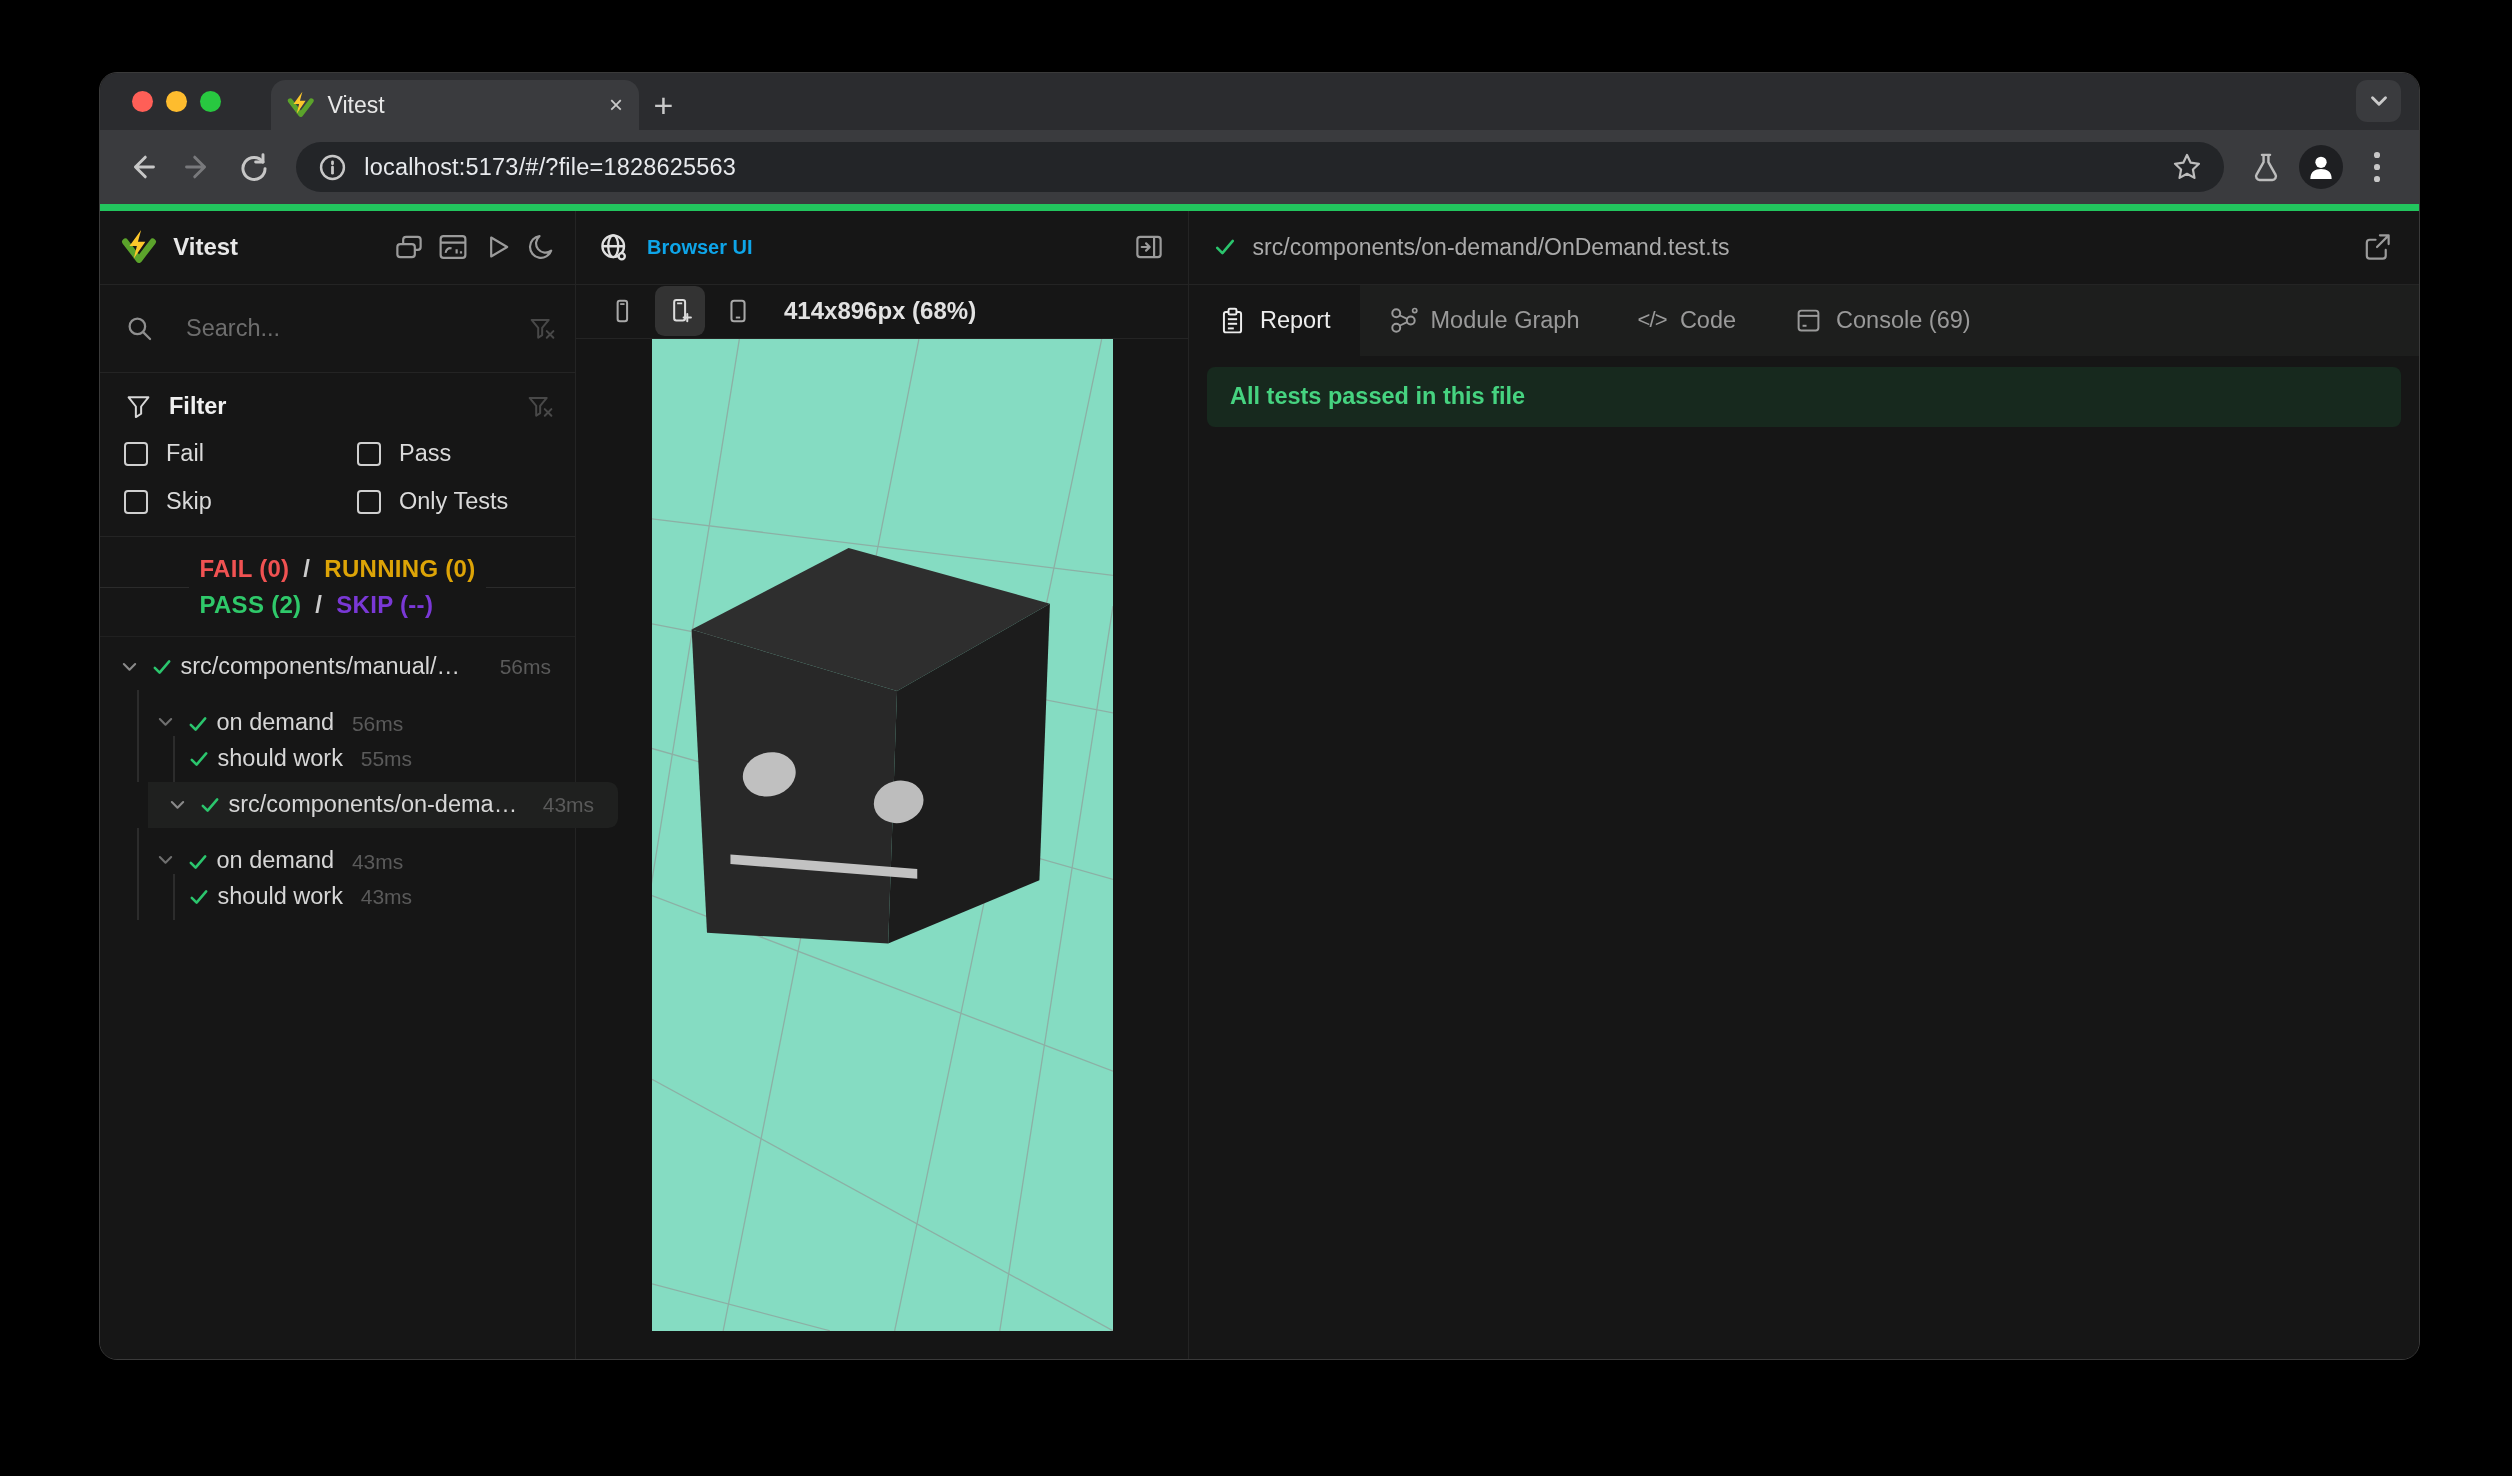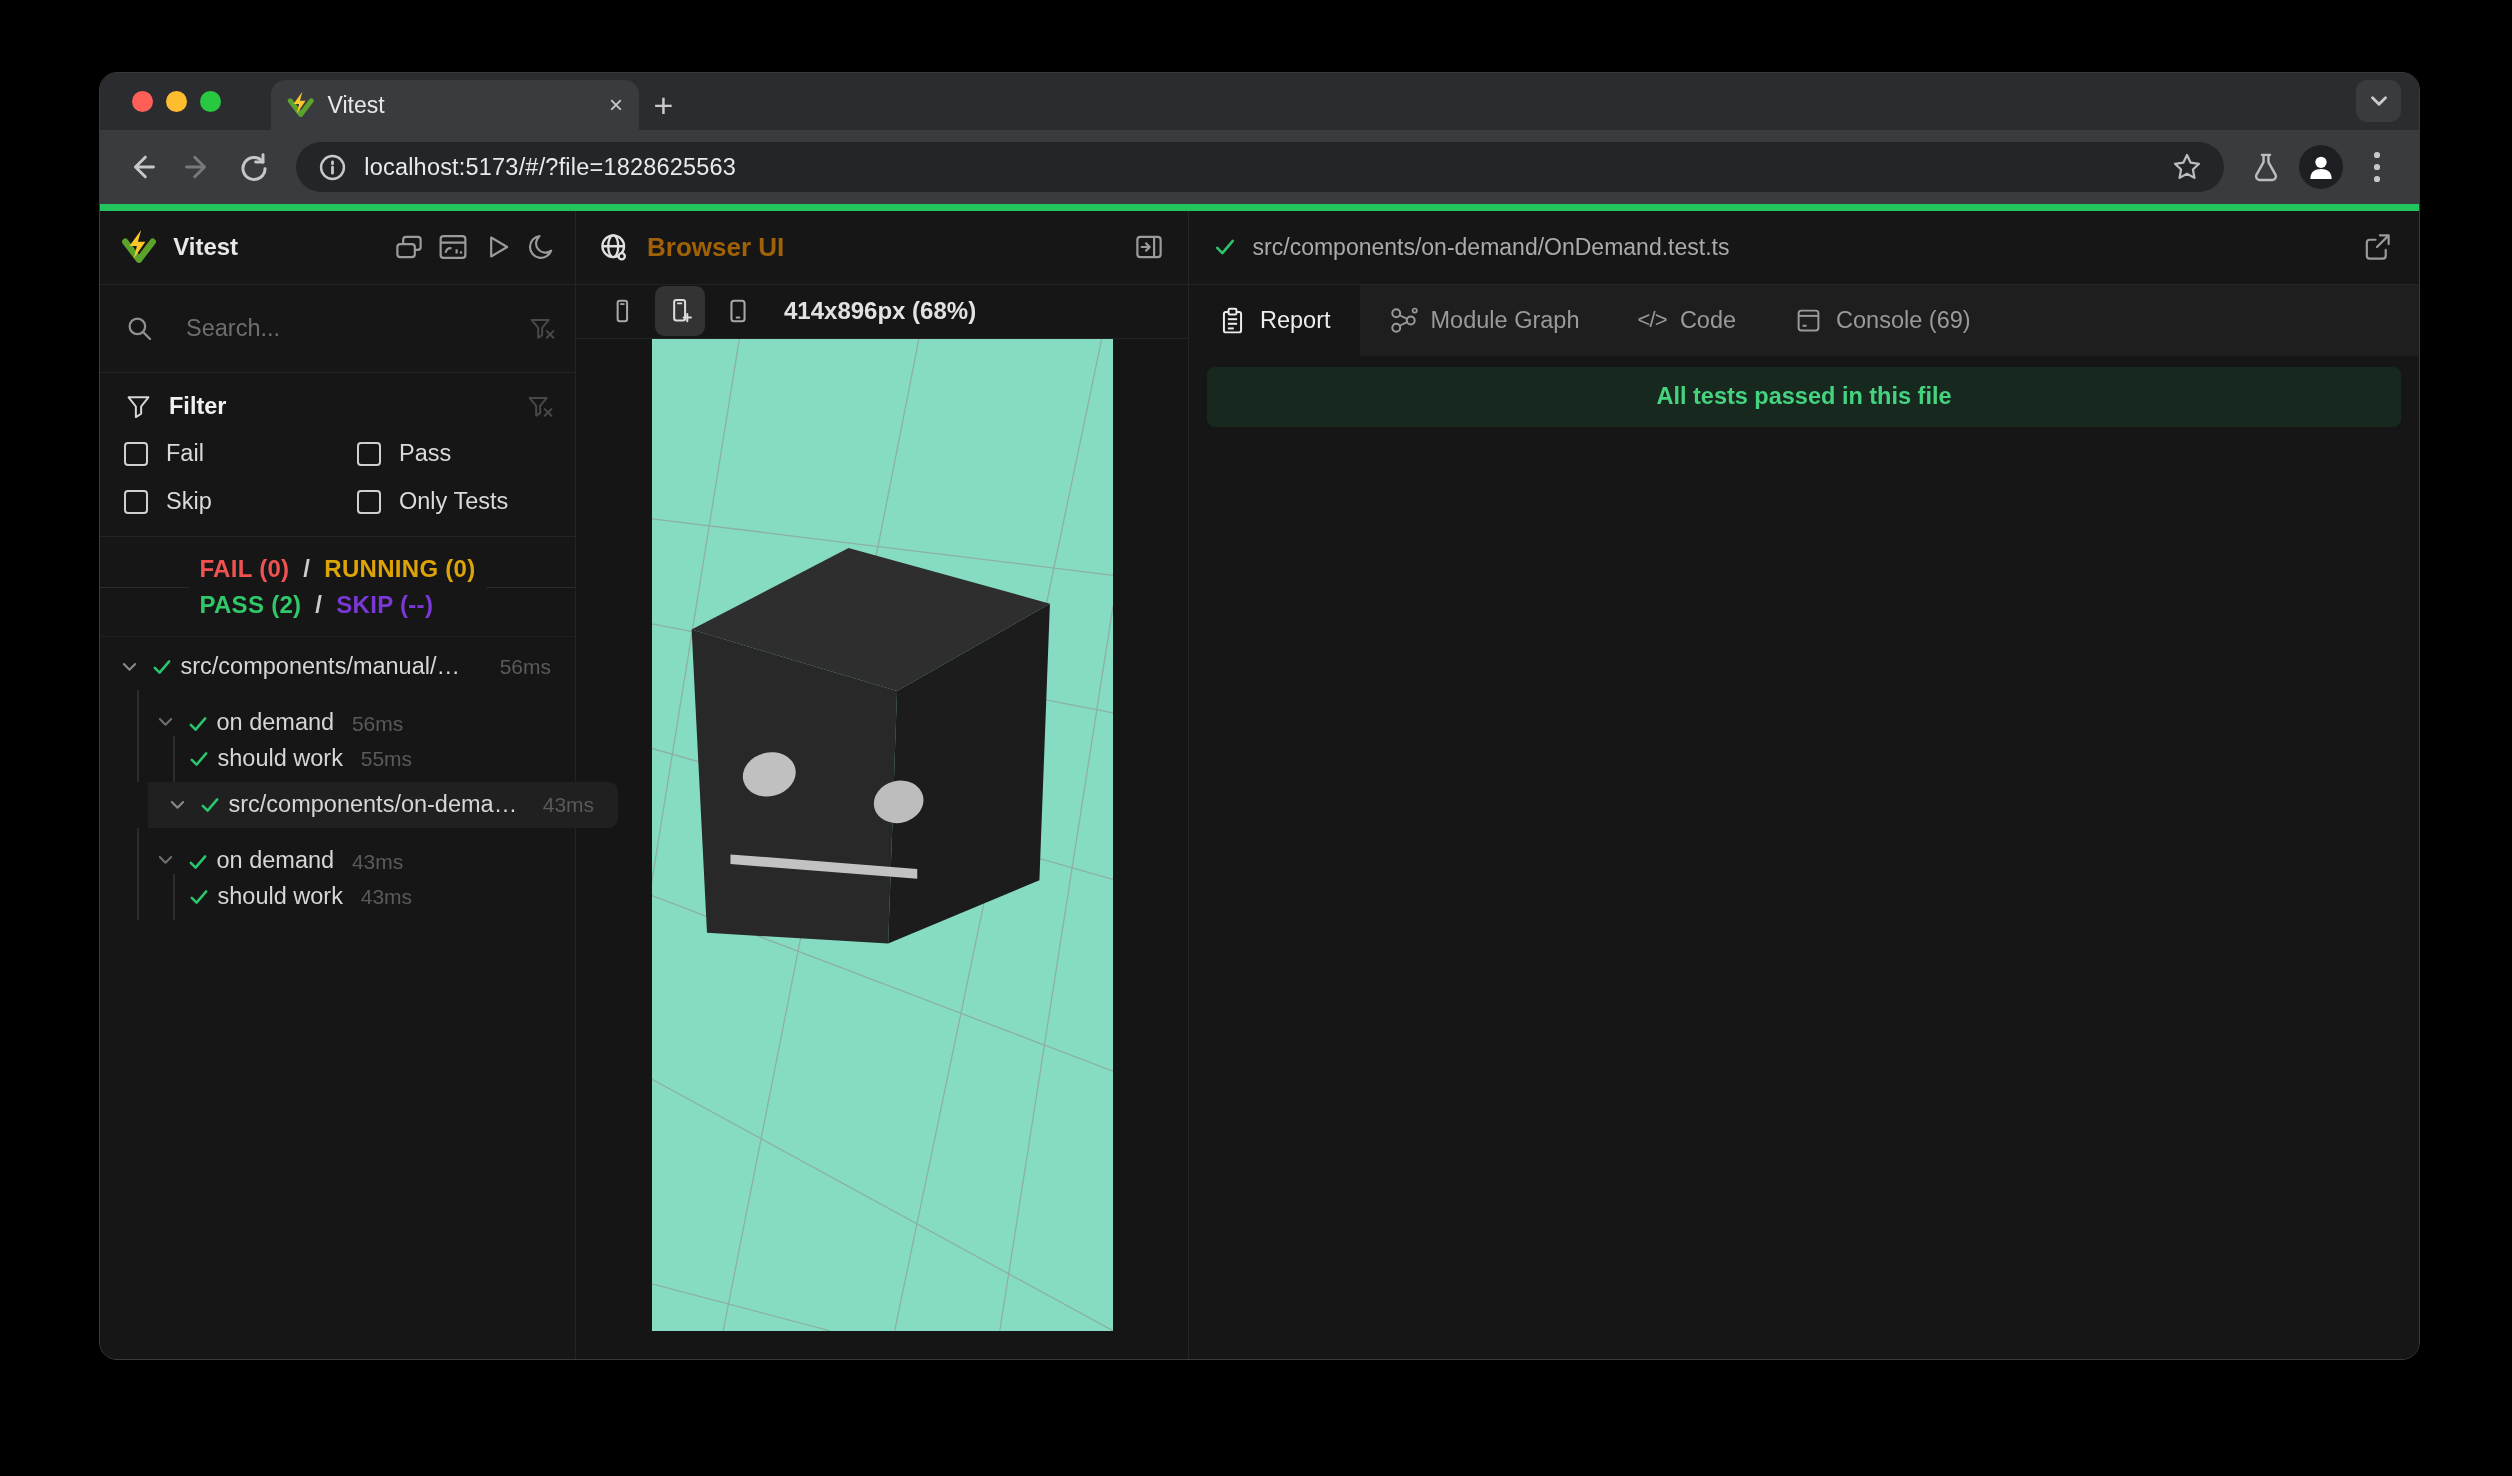--- a/index.html
+++ b/index.html
@@ -65,37 +65,37 @@
   .trow .time{color:#5a5a5a;font-size:21px;margin-left:11.3px;white-space:nowrap;}
   .trow.lvl0{padding-left:16px;} .trow.lvl1{padding-left:52px;align-items:flex-end;} .trow.lvl2{padding-left:87px;}
   .trow.lvl0 .time{margin-left:auto;margin-right:24px;}
   .trow.selected{background:#1f201f;border-radius:0 9.7px 9.7px 0;width:calc(100% - 4.9px);margin-left:48px;}
   .tlabel{white-space:nowrap;overflow:hidden;text-overflow:ellipsis;max-width:324px;}
   .chev{width:27.5px;height:27.5px;display:flex;align-items:center;justify-content:center;color:#8a8a8a;}
   .guide{position:absolute;width:1.6px;background:#2c2c2c;}
   
   .middle{width:613px;flex:0 0 auto;border-right:1.6px solid #242424;display:flex;flex-direction:column;}
   .m-header{height:74px;border-bottom:1.6px solid #242424;display:flex;align-items:center;padding:0 19.4px 0 21px;gap:16px;}
-  .m-title{color:#a16207;font-size:26px;font-weight:600;flex:1;}
+  .m-title{color:#0ea5e9;font-size:20px;font-weight:600;flex:1;}
   .m-devbar{height:54px;border-bottom:1.6px solid #242424;display:flex;align-items:center;padding:0 19.4px 0 21px;gap:8px;}
   .devbtn{width:50px;height:50px;border-radius:9.7px;display:flex;align-items:center;justify-content:center;color:#a8a8a8;}
   .devbtn.active{background:#333333;color:#dcdcdc;}
   .sizelabel{color:#e2e2e2;font-size:24px;font-weight:600;margin-left:13px;}
   .m-canvas{flex:1;display:flex;justify-content:center;align-items:flex-start;background:#151515;min-height:0;}
   .viewport{width:461px;height:992px;background:var(--c-viewport_bg);}
   
   .rightp{flex:1;display:flex;flex-direction:column;min-width:0;}
   .r-header{height:74px;border-bottom:1.6px solid #242424;display:flex;align-items:center;padding:0 23px;gap:14.6px;}
   .r-path{color:#ababab;font-size:23px;flex:1;white-space:nowrap;overflow:hidden;text-overflow:ellipsis;}
   .r-tabs{height:71px;background:#1d1e1d;display:flex;flex:0 0 auto;}
   .rtab{display:flex;align-items:center;gap:13px;padding:0 29px;font-size:23.5px;color:#9a9a9a;}
   .rtab.active{background:#161616;color:#ededed;}
   .codeglyph{font-size:22px;letter-spacing:-0.8px;color:inherit;font-weight:400;}
   .r-content{flex:1;padding:11.3px 18px;}
-  .banner{height:60px;border-radius:8px;background:var(--c-banner_bg);display:flex;align-items:center;padding:0 23px;justify-content:center;}
+  .banner{height:60px;border-radius:8px;background:var(--c-banner_bg);display:flex;align-items:center;padding:0 23px;}
   .banner span{color:var(--c-banner_text);font-size:23.5px;font-weight:700;}
   .dots{display:flex;flex-direction:column;gap:6.5px;align-items:center;}
   .dots i{width:5.7px;height:5.7px;border-radius:50%;background:#c7c7c7;}
 </style>
 </head>
 <body>
 
 <div class="stage">
   <div class="window">
 

